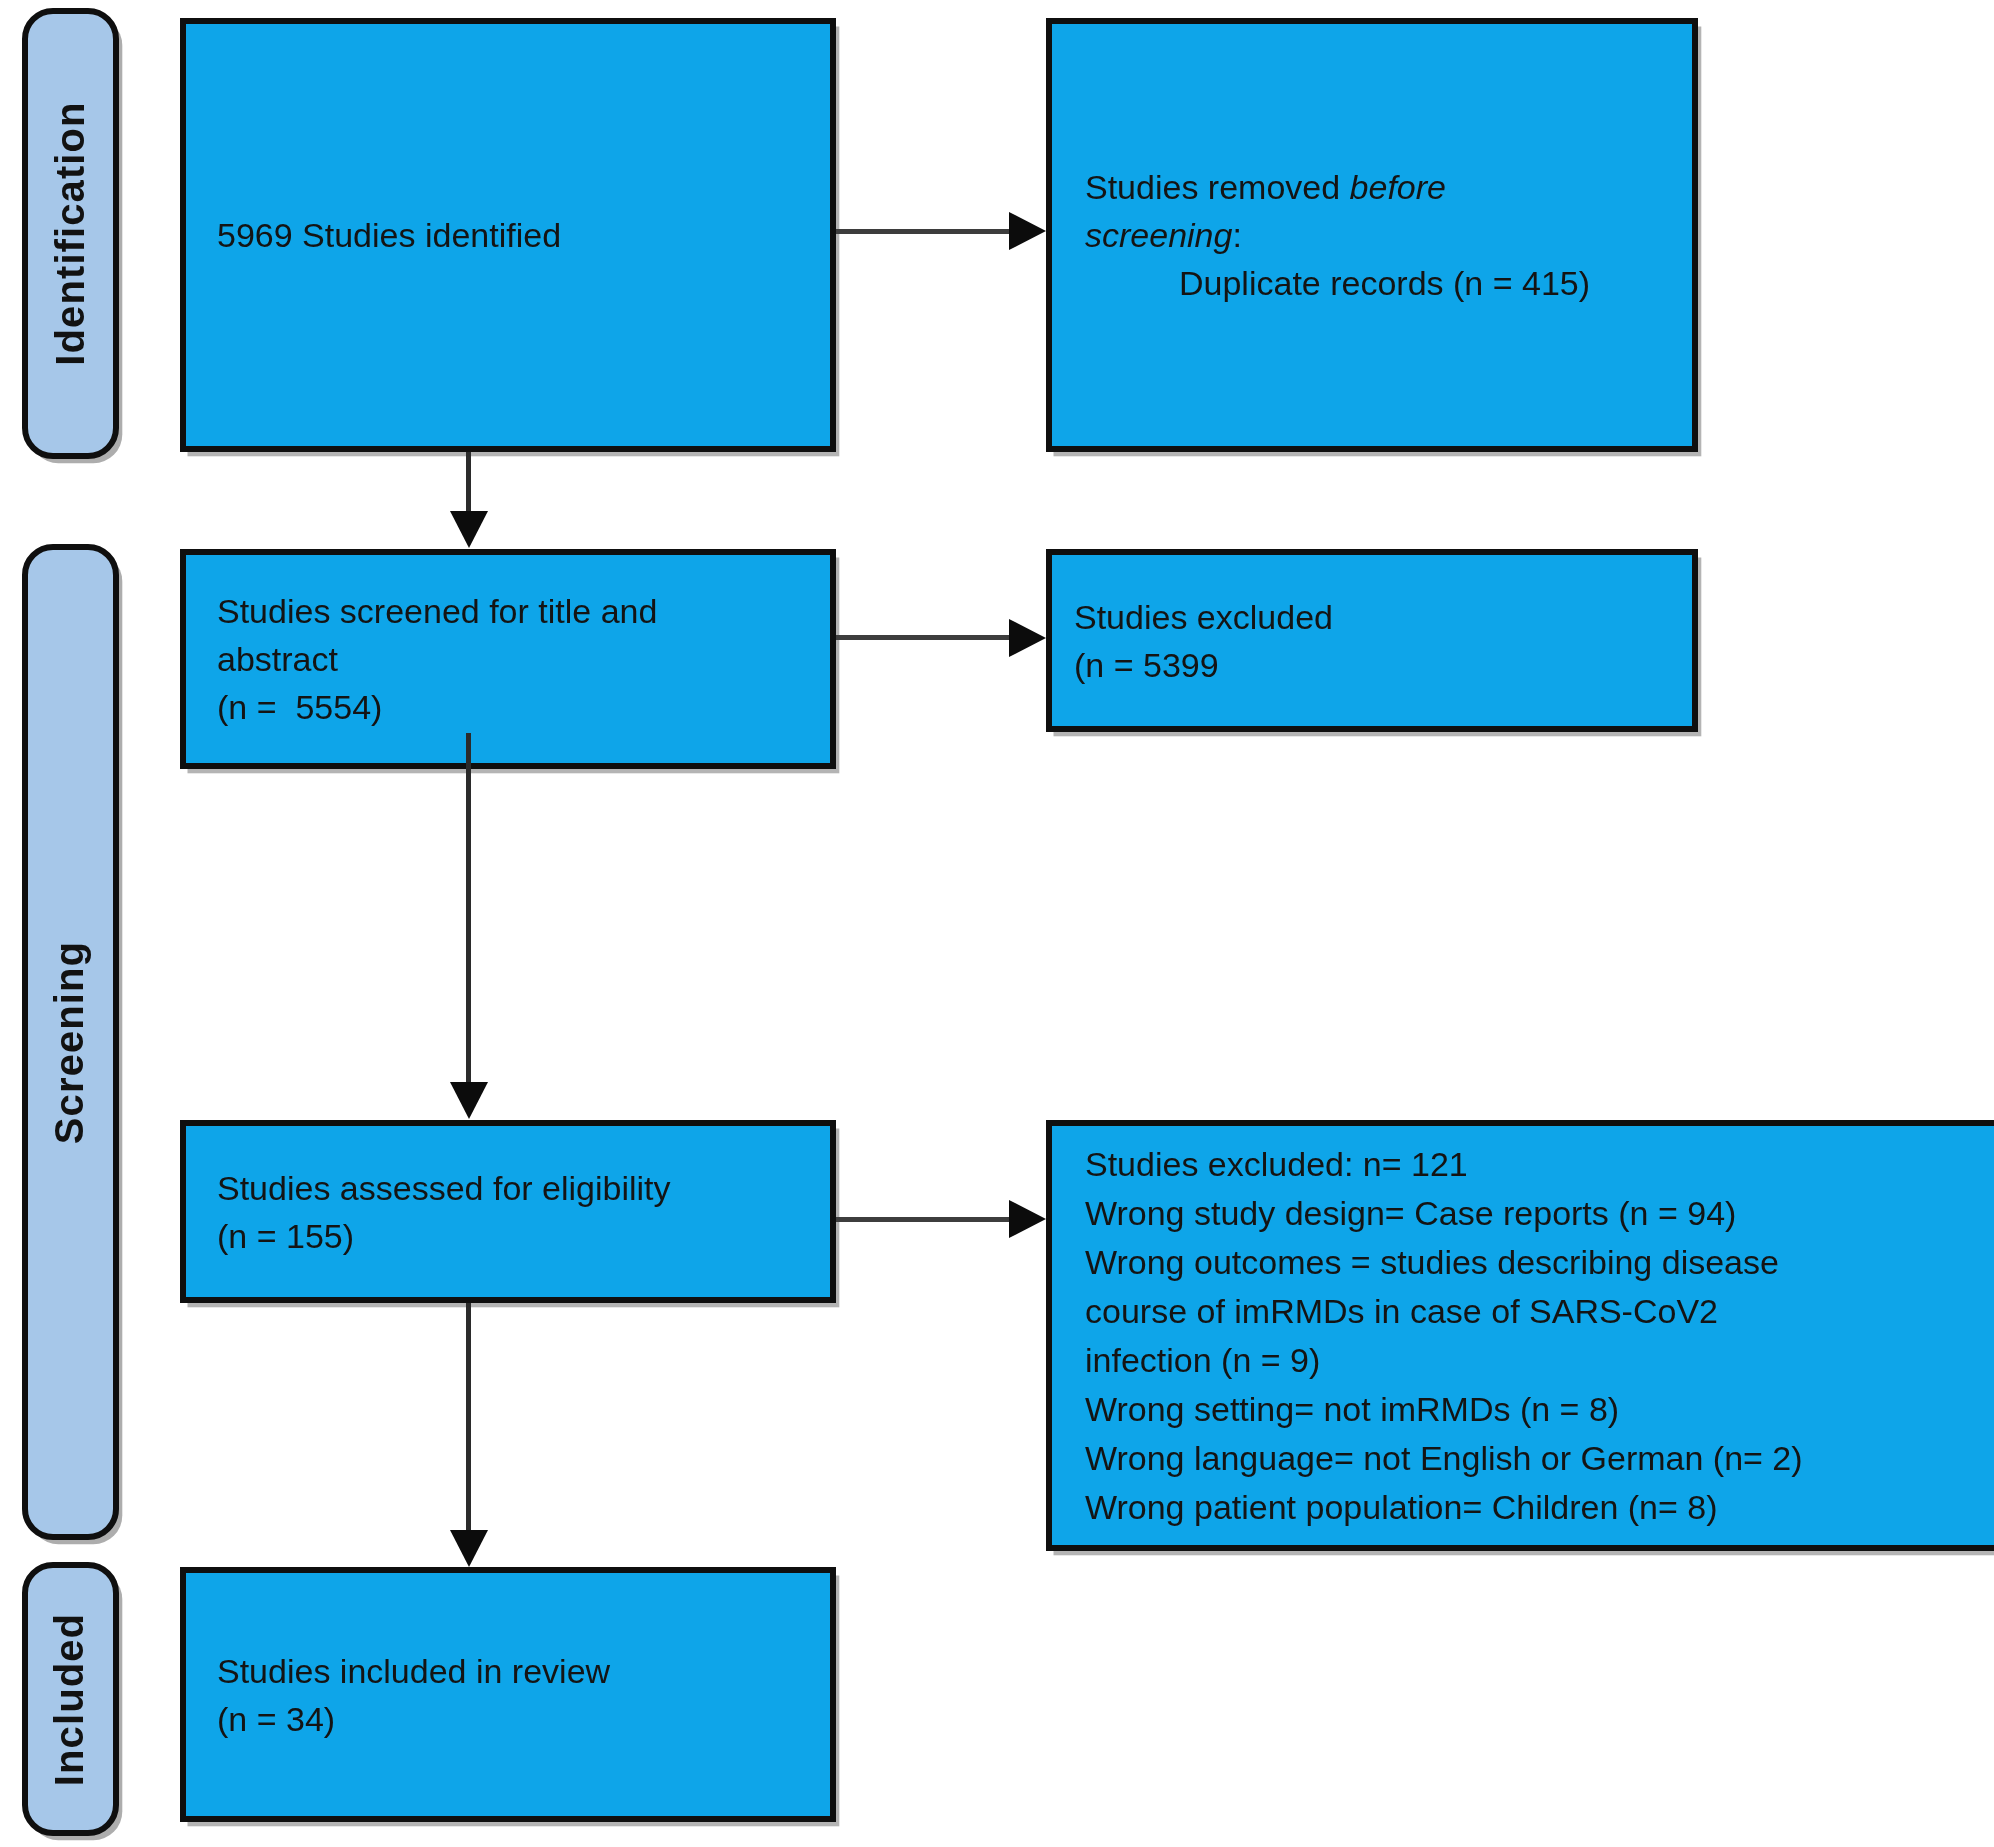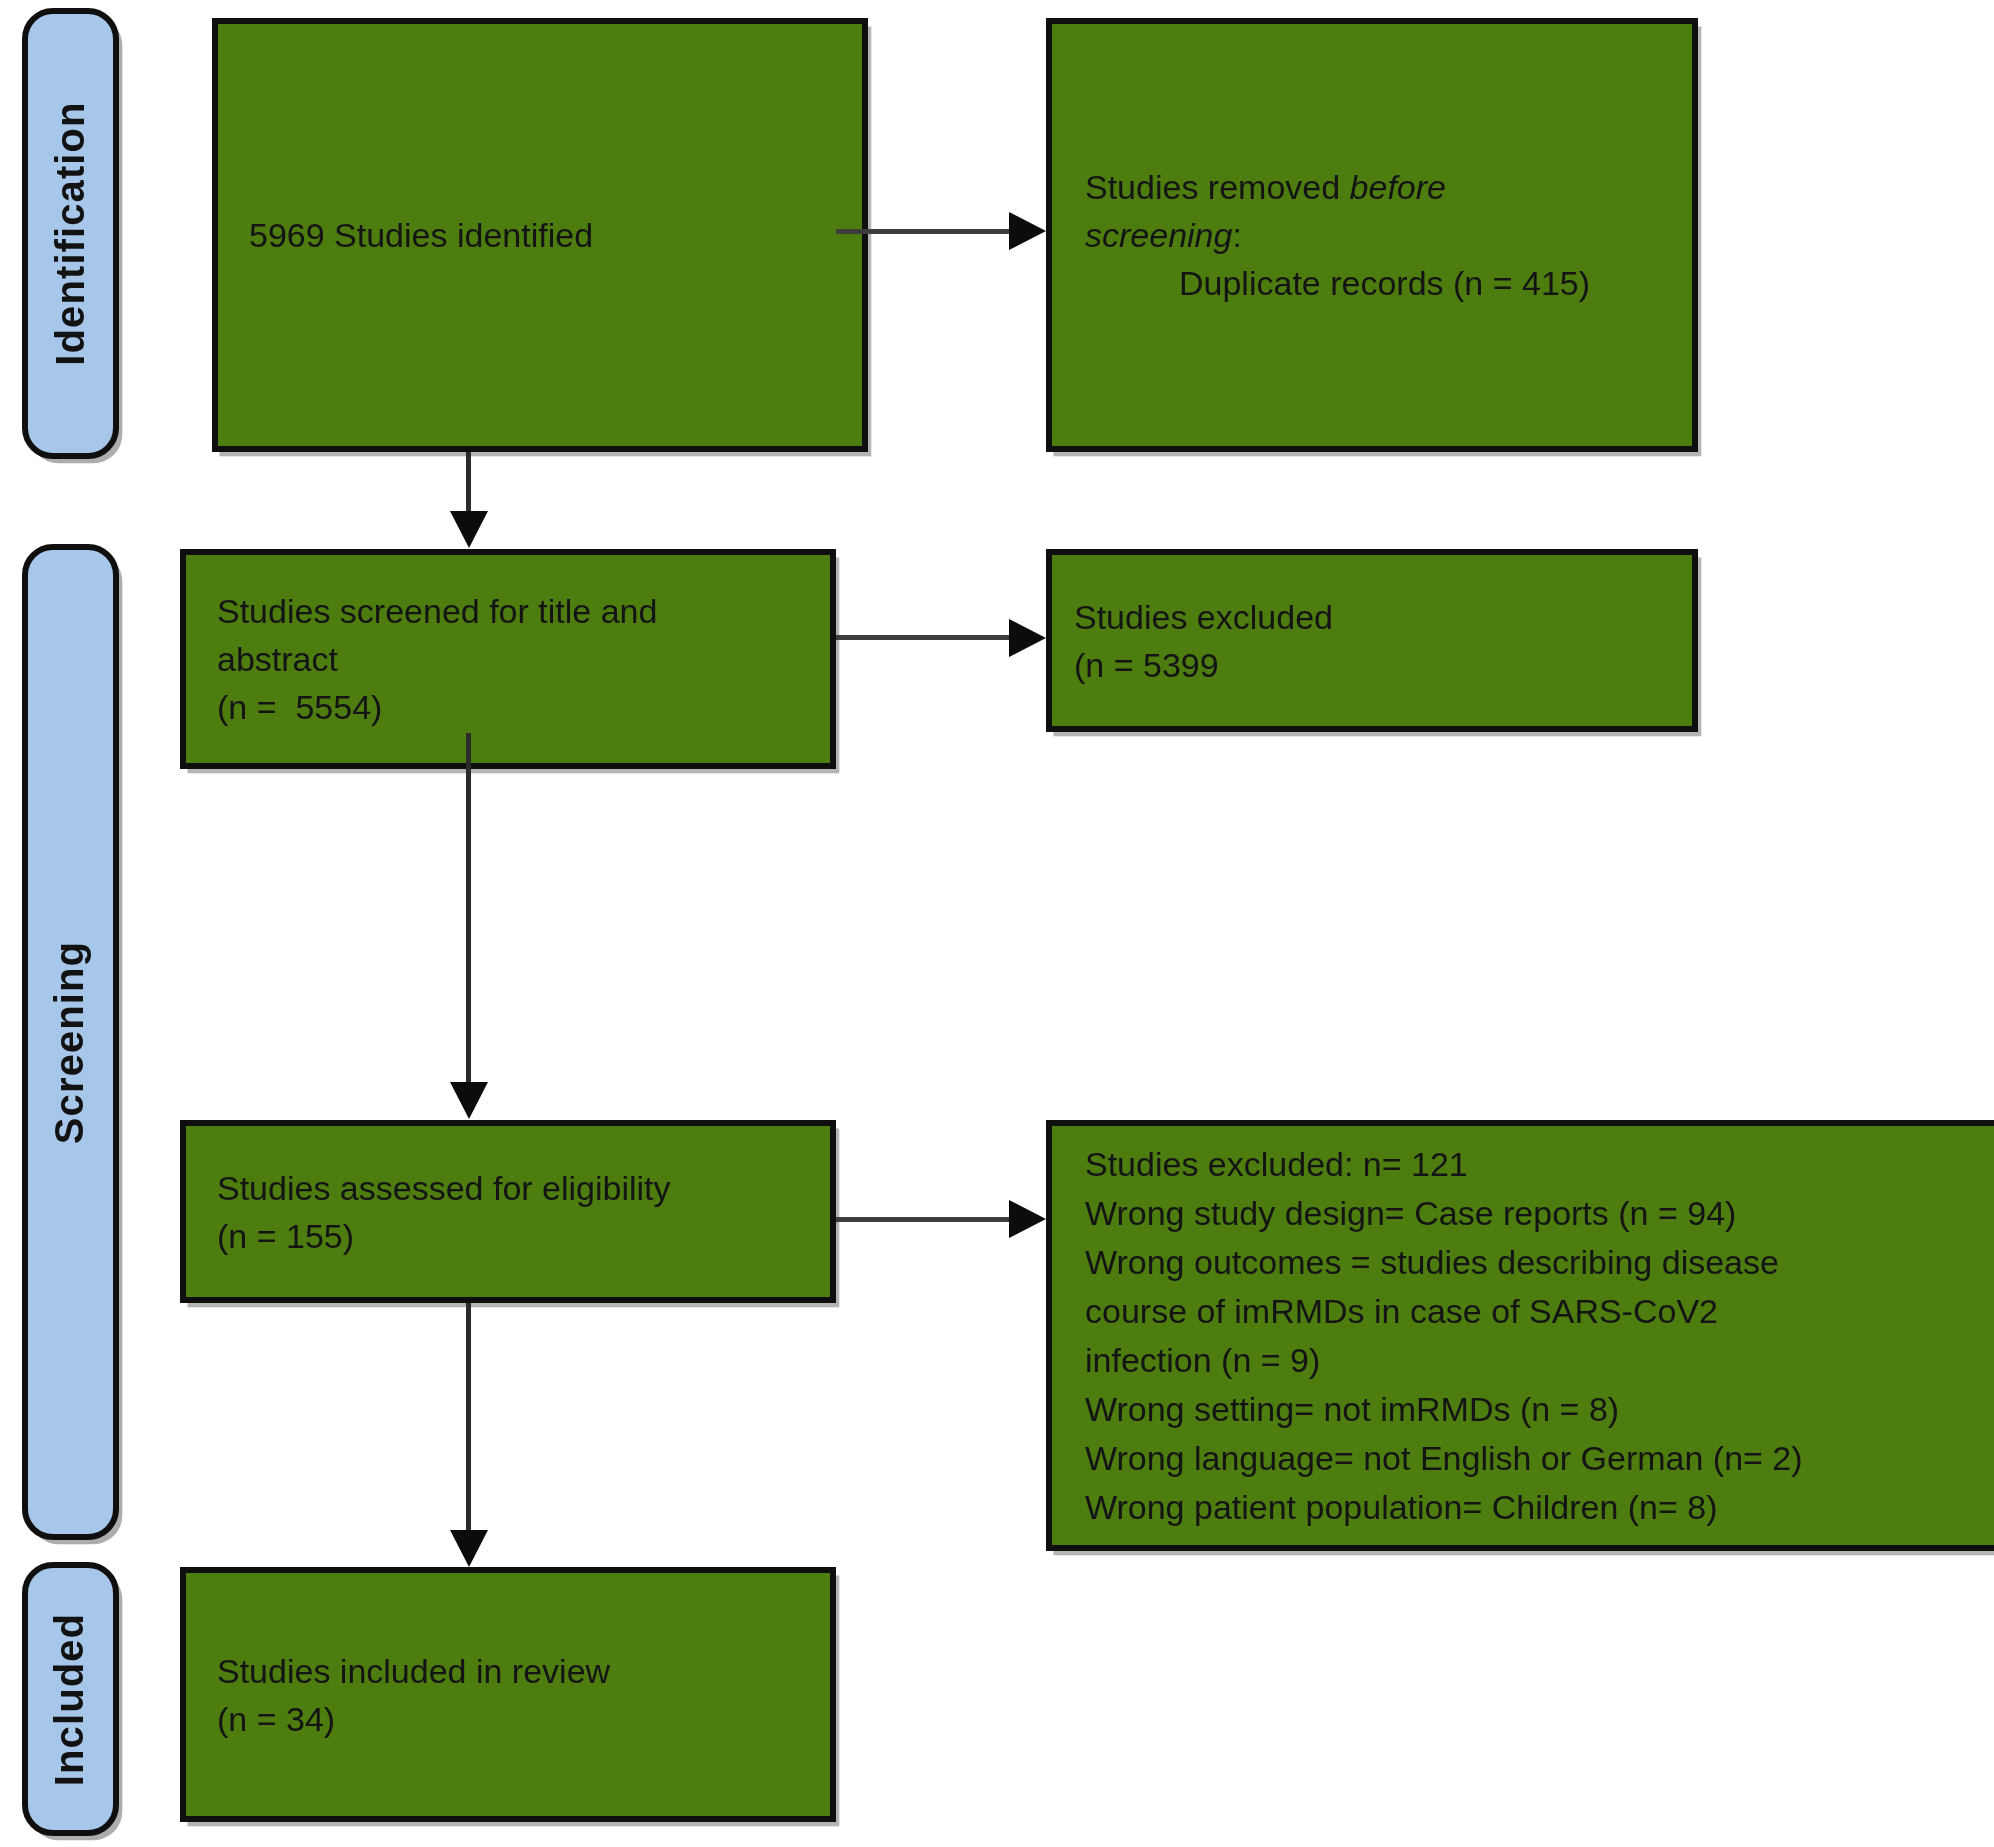--- a/index.html
+++ b/index.html
@@ -31,37 +31,37 @@
     white-space: nowrap;
     font-size: 40px;
     font-weight: bold;
     letter-spacing: 1.1px;
     color: #121212;
   }
 
   
   .flow-box {
     position: absolute;
-    background: #4d7c0f;
+    background: #0ea5e9;
     border: 6.4px solid #0f0f0f;
     box-shadow: 5.4px 6.4px 0 -2.1px rgba(105,105,105,0.5);
     display: flex;
     flex-direction: column;
     justify-content: center;
   }
   .flow-box .line {
     font-size: 34px;
     line-height: 48px;
     white-space: pre-wrap;
   }
   .flow-box .line.tight { line-height: 49px; }
   .it { font-style: italic; }
   .indent { padding-left: 94px; }
 
-  #box-identified          { left: 180px;  top: 17.7px;   width: 656px; height: 434px; padding-left: 31px; padding-right: 16px; margin-left: 32px; }
+  #box-identified          { left: 180px;  top: 17.7px;   width: 656px; height: 434px; padding-left: 31px; padding-right: 16px; }
   #box-removed             { left: 1046px; top: 17.7px;   width: 652px; height: 434px; padding-left: 33px; padding-right: 16px; }
   #box-screened            { left: 180px;  top: 549px; width: 656px; height: 220px; padding-left: 31px; padding-right: 16px; }
   #box-excluded-screening  { left: 1046px; top: 549px; width: 652px; height: 183px; padding-left: 22px; padding-right: 16px; }
   #box-assessed            { left: 180px;  top: 1120px; width: 656px; height: 183px; padding-left: 31px; padding-right: 16px; }
   #box-excluded-eligibility{ left: 1046px; top: 1120px; width: 1082px; height: 431px; padding-left: 33px; padding-right: 16px; }
   #box-included            { left: 180px;  top: 1567px; width: 656px; height: 255px; padding-left: 31px; padding-right: 12px; }
 
   
   .h-line { position: absolute; height: 4.8px; background: #3d3d3d; }
   .v-line { position: absolute; width: 4.8px;  background: #2b2b2b; }

